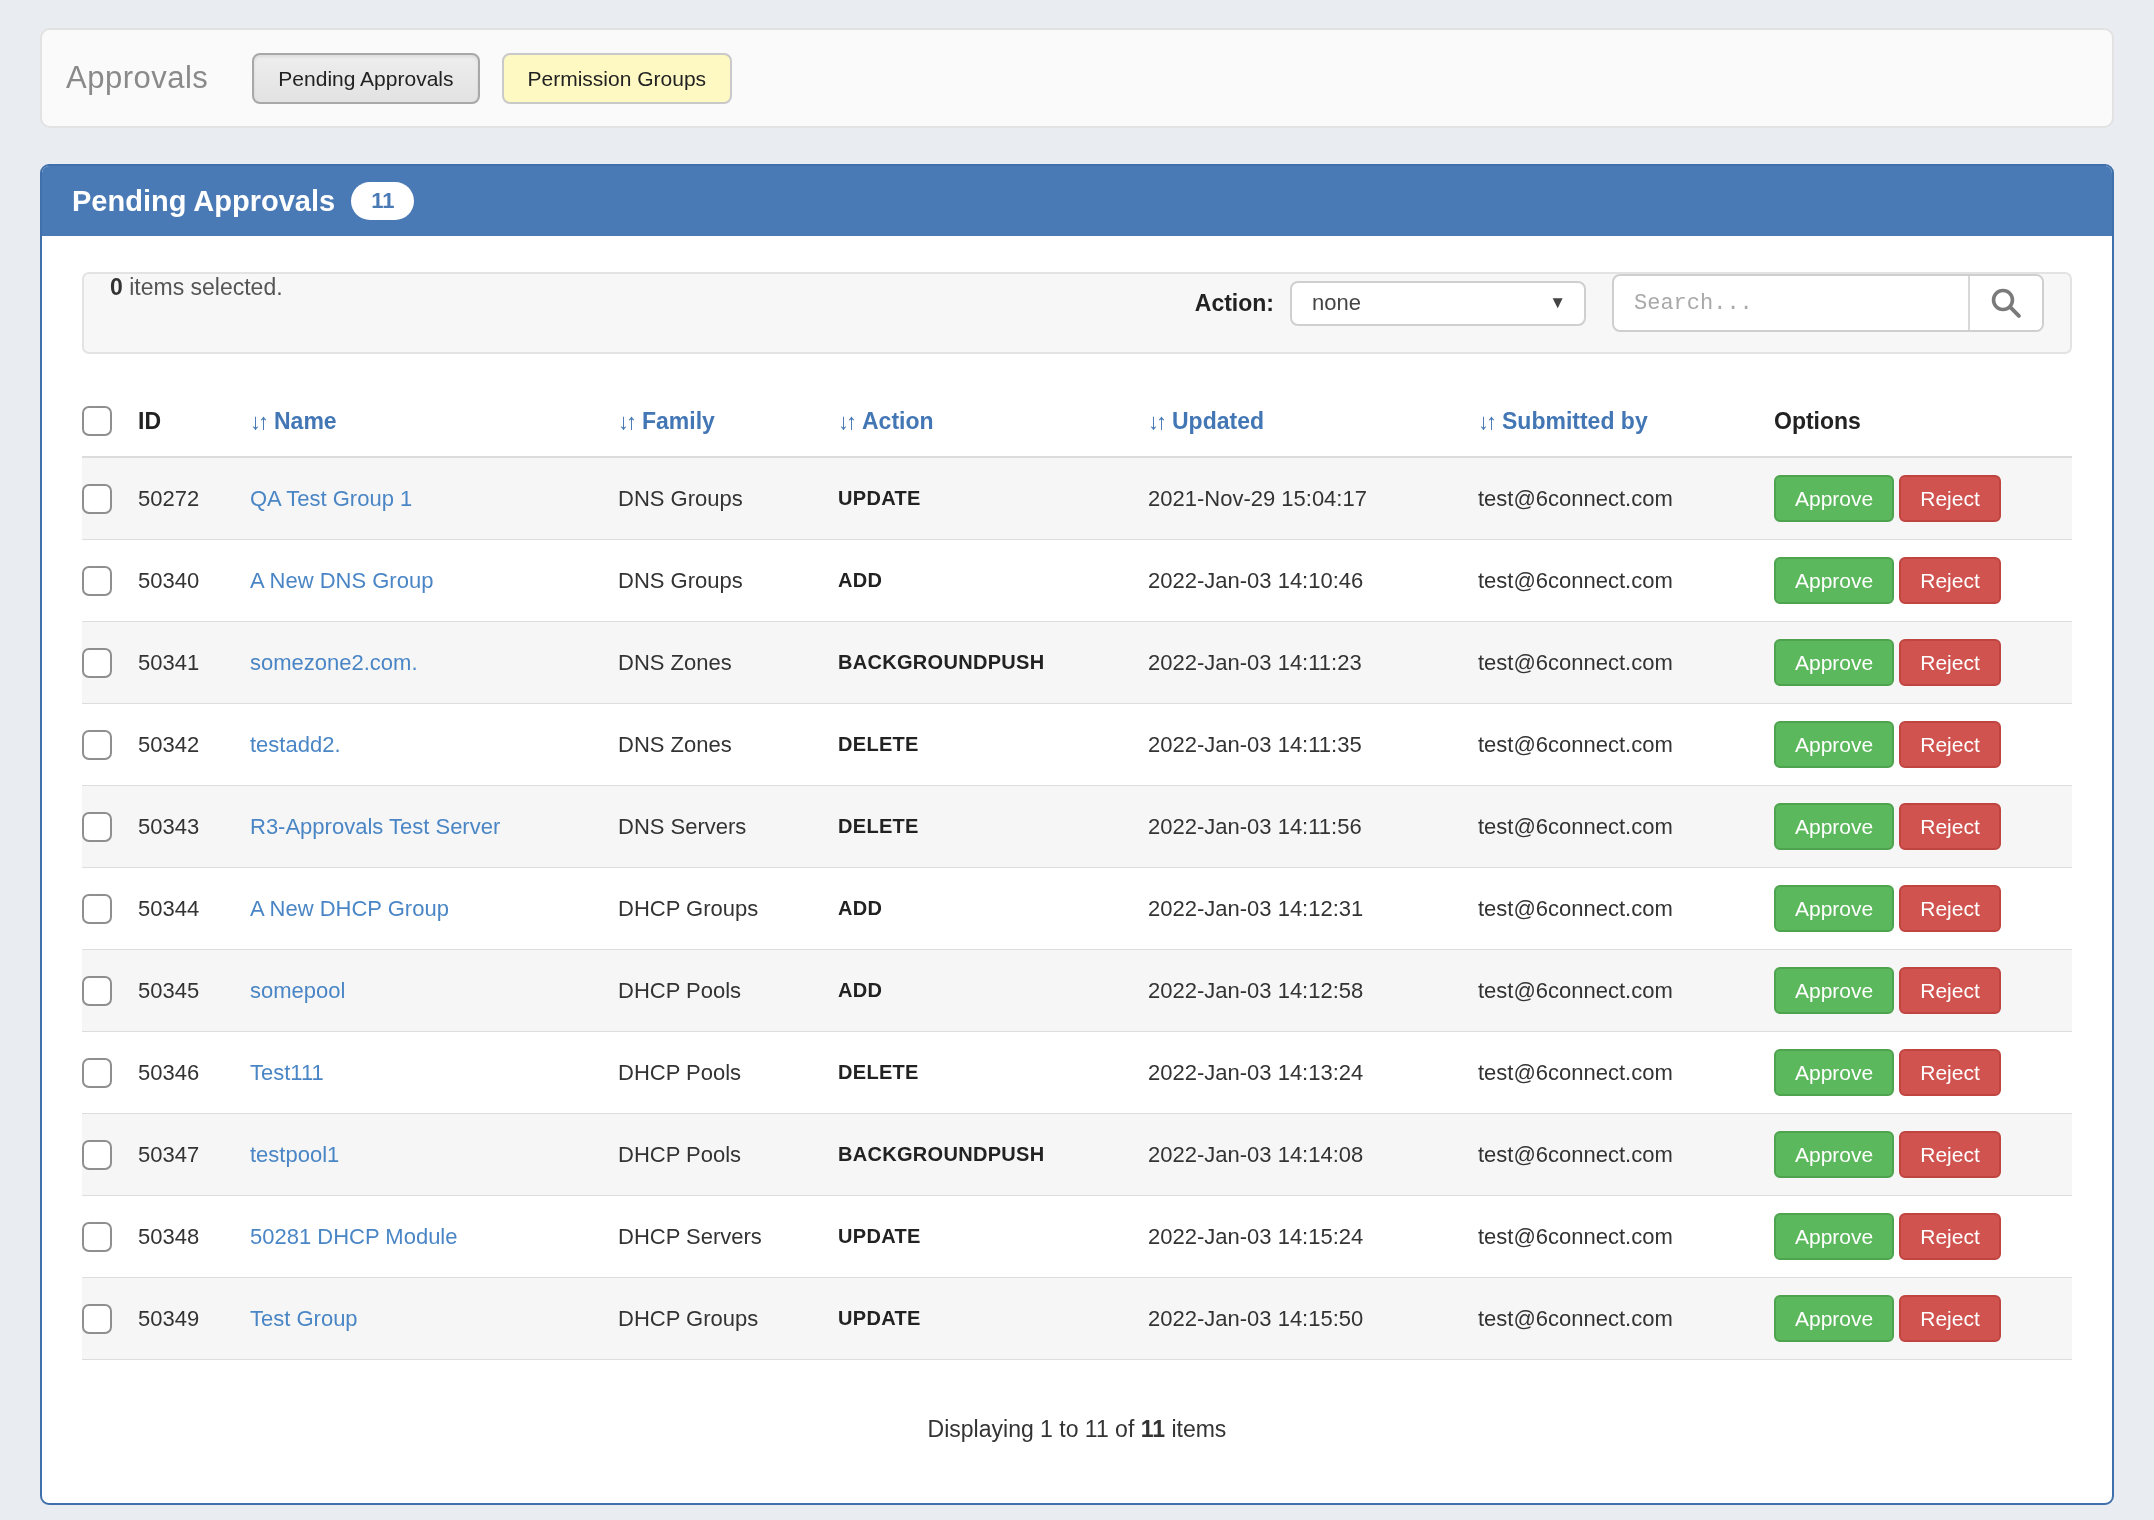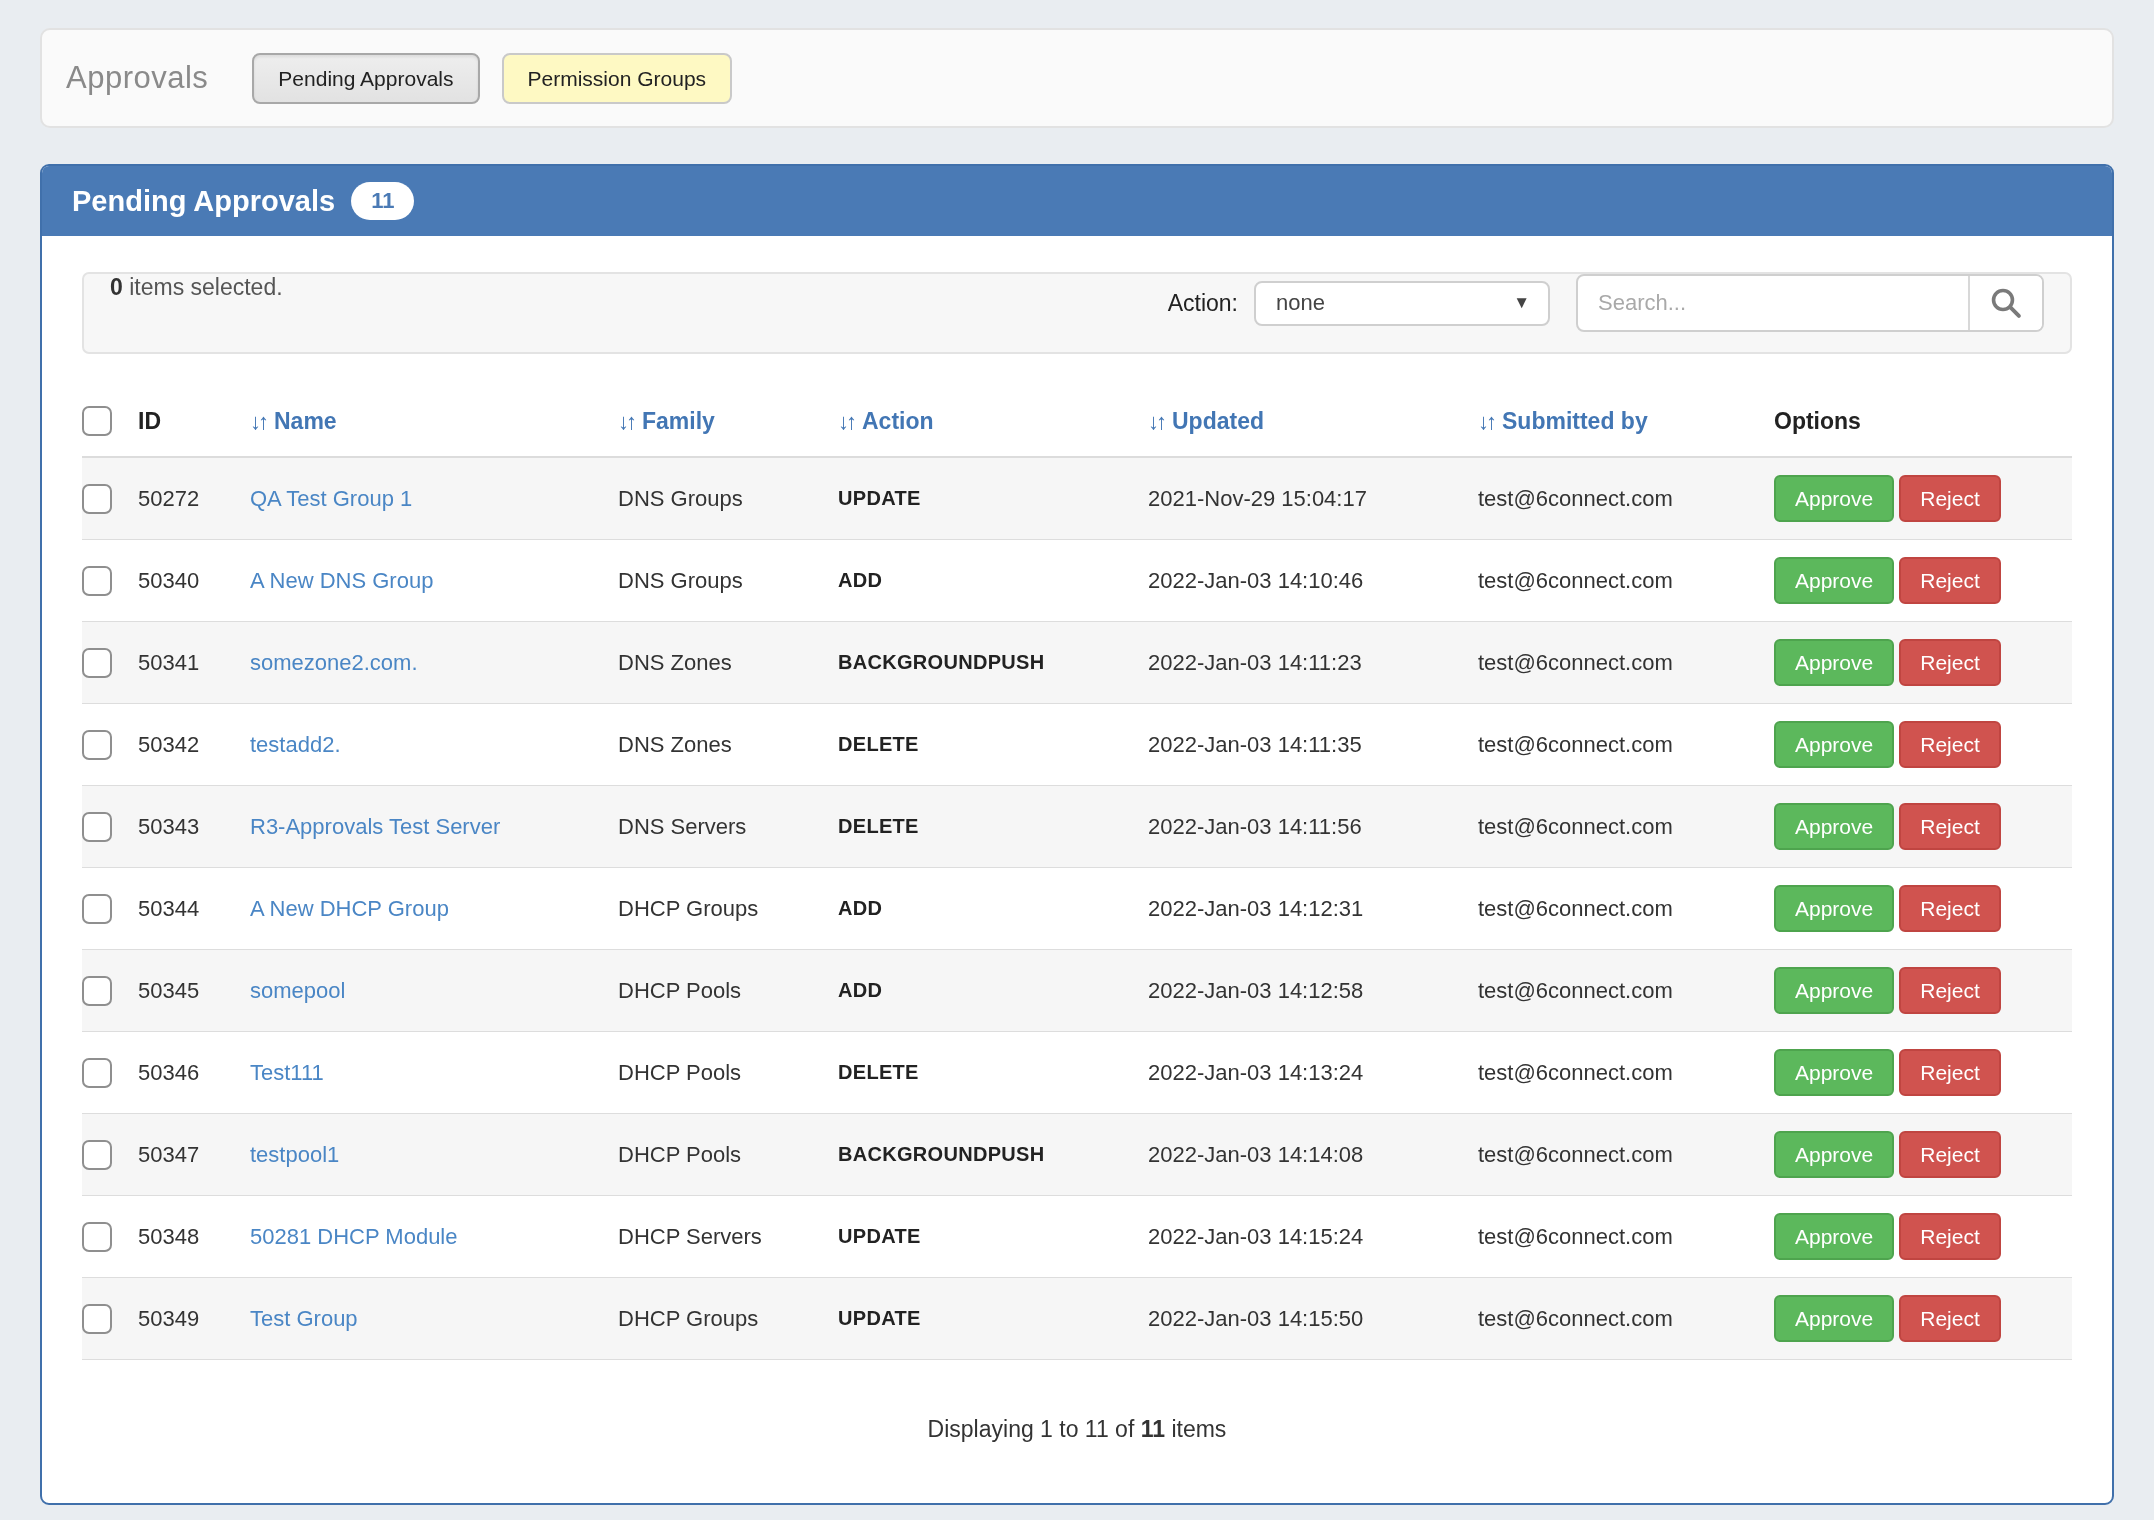--- a/index.html
+++ b/index.html
@@ -85,21 +85,21 @@
     border: 2px solid #e3e3e3;
     border-radius: 7px;
     height: 82px;
     display: flex;
     align-items: flex-start;
     padding: 0 26px;
   }
   .sel-text { font-size: 23px; color: #555; }
   .sel-count { font-weight: bold; color: #333; }
   .toolbar-right { margin-left: auto; display: flex; align-items: center; }
-  .action-label { font-size: 23px; font-weight: normal; color: #222; margin-right: 16px; }
+  .action-label { font-size: 23px; font-weight: bold; color: #222; margin-right: 16px; }
   .select-box {
     position: relative;
     width: 296px;
     height: 45px;
     background: #fff;
     border: 2px solid #cfcfcf;
     border-radius: 8px;
     display: flex;
     align-items: center;
     padding: 0 44px 0 20px;
@@ -117,24 +117,24 @@
   }
   .search-group {
     display: flex;
     height: 58px;
     border: 2px solid #cfcfcf;
     border-radius: 8px;
     overflow: hidden;
     background: #fff;
   }
   .search-input {
-    width: 390px;
+    width: 354px;
     border: none;
     outline: none;
-    font-family: Liberation Sans, sans-serif;
+    font-family: Liberation Mono, monospace;
     font-size: 22px;
     color: #444;
     padding: 0 20px;
     background: transparent;
   }
   .search-input::placeholder { color: #a9a9a9; }
   .search-btn {
     width: 74px;
     border: none;
     border-left: 2px solid #d8d8d8;

